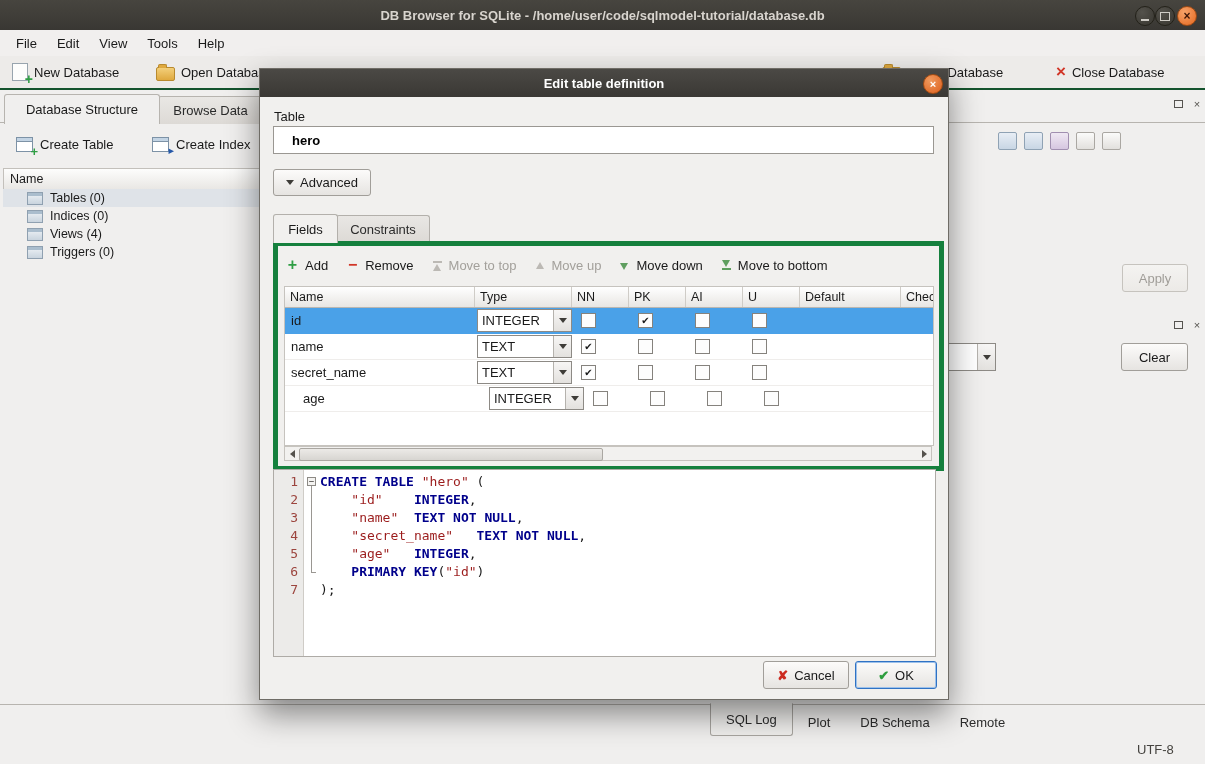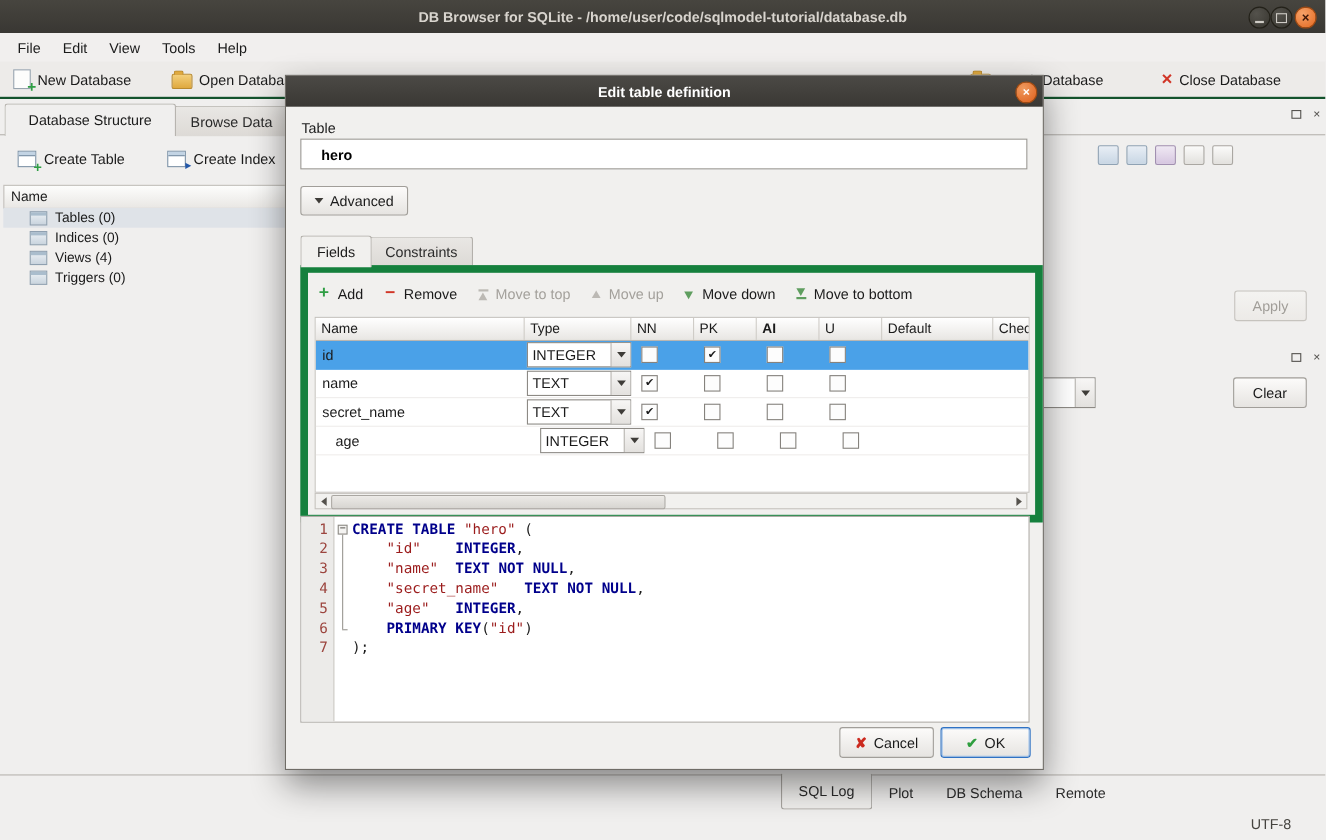--- a/index.html
+++ b/index.html
@@ -84,21 +84,21 @@
   .sq{width:7px;height:6px;border:1px solid #55534f}
   .combo{background:#fff;border:1px solid #8d8a85;display:flex;align-items:center;
     position:relative;padding-left:4px}
   .combo-arrow{position:absolute;right:0;top:0;width:17px;height:100%;
     background:linear-gradient(#f7f6f5,#e3e1de);border-left:1px solid #b5b2ad;
     display:flex;align-items:center;justify-content:center}
   .tri-down{width:0;height:0;border-left:4px solid transparent;border-right:4px solid transparent;
     border-top:5px solid #3e3c38}
 
   
-  .btabs{left:710px;top:707px;display:flex;align-items:flex-start}
+  .btabs{left:710px;top:707px;display:flex;align-items:flex-end}
   .btab{height:27px;padding:0 15px;display:flex;align-items:center;color:#2c2c2c;z-index:2}
   .btab.active{margin-top:-4px;height:31px;background:#f1f0ee;border:1px solid #a8a5a0;
     border-top-color:#f1f0ee;border-radius:0 0 3px 3px}
   .status-enc{left:1137px;top:742px;color:#45433f}
 
   
   .modal{left:259px;top:68px;width:688px;height:630px;background:#f1f0ee;
     border:1px solid #6f6c66;box-shadow:0 14px 30px rgba(0,0,0,.45);z-index:10}
   .modal-header{position:absolute;left:0;top:0;width:100%;height:28px;
     background:linear-gradient(#4b4945,#3a3834);color:#fff;font-weight:bold;
@@ -110,21 +110,21 @@
   .input-table{position:absolute;left:13px;top:57px;width:661px;height:28px;background:#fff;
     border:1px solid #9a9792;font-weight:bold;font-size:13px;padding:0 18px;
     font-family:"Liberation Sans",sans-serif;box-sizing:border-box}
   .adv-btn{left:13px;top:100px;width:96px;height:25px}
   .dtab-active{left:13px;top:145px;width:63px;height:28px;background:#f1f0ee;
     border:1px solid #b3b0ab;border-bottom:none;border-radius:3px 3px 0 0;z-index:3;
     display:flex;align-items:center;justify-content:center}
   .dtab-inactive{left:76px;top:146px;width:92px;height:27px;
     background:linear-gradient(#e9e7e4,#dcd9d5);border:1px solid #b3b0ab;border-bottom:none;
     border-radius:3px 3px 0 0;display:flex;align-items:center;justify-content:center;color:#2b2b2b}
-  .fields-frame{left:13px;top:172px;width:661px;height:220px;border:7px solid #15803d;background:#f1f0ee}
+  .fields-frame{left:13px;top:172px;width:661px;height:220px;border:5px solid #15803d;background:#f1f0ee}
   .dlg-toolbar{position:absolute;left:8px;top:6px;height:26px;display:flex;align-items:center;gap:18px}
   .ttool{display:flex;align-items:center;gap:6px}
   .ttool.disabled{color:#a3a09b}
   .ticon{display:inline-flex;align-items:center;justify-content:center;width:13px;height:13px;flex:none}
   .add-icon::before{content:'+';color:#2f9e44;font-weight:bold;font-size:16px;line-height:12px}
   .remove-icon::before{content:'\2212';color:#d13527;font-weight:bold;font-size:16px;line-height:12px}
   .move-up-icon,.move-down-icon,.move-top-icon,.move-bottom-icon{position:relative;width:11px;height:11px}
   .move-down-icon::before{content:'';position:absolute;left:1px;top:3px;
     border-left:4.5px solid transparent;border-right:4.5px solid transparent;border-top:7px solid #5f9e5f}
   .move-up-icon::before{content:'';position:absolute;left:1px;top:2px;
@@ -354,21 +354,21 @@
           <span>Move to bottom</span>
         </div>
       </div>
 
     <div class="grid">
       <div class="grid-header">
           <div class="gh" style="width: 190px;">Name</div>
           <div class="gh" style="width: 97px;">Type</div>
           <div class="gh" style="width: 57px;">NN</div>
           <div class="gh" style="width: 57px;">PK</div>
-          <div class="gh" style="width: 57px; font-weight: bold;">AI</div>
+          <div class="gh" style="width: 57px;">AI</div>
           <div class="gh" style="width: 57px;">U</div>
           <div class="gh" style="width: 101px;">Default</div>
           <div class="gh" style="width: 34px;">Check</div>
         </div>
       <div>
           <div class="grid-row selected">
             <div class="gc" style="width: 190px;">id</div>
             <div class="gc type" style="width: 97px;">
               <div class="combo type-combo">
                 <span>INTEGER</span>

